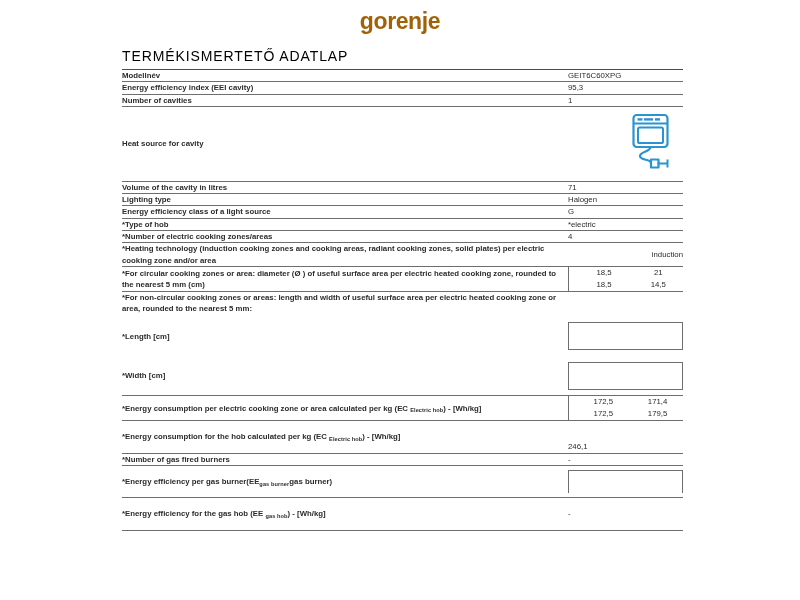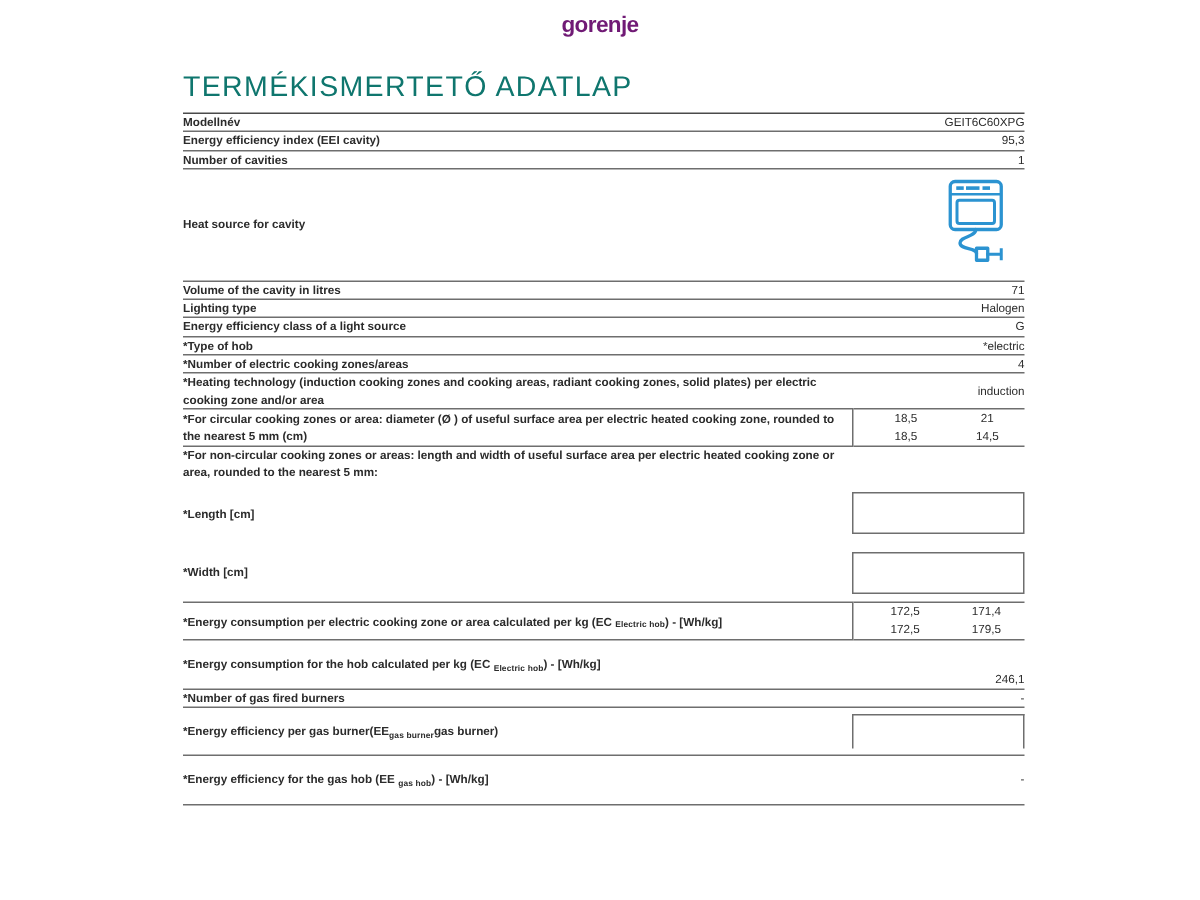--- a/index.html
+++ b/index.html
@@ -21,36 +21,36 @@
     height: 600px;
   }
   
   .logo {
     position: absolute;
     top: 8px;
     left: 0;
     width: 800px;
     text-align: center;
     font-family: "Liberation Sans", sans-serif;
-    font-size: 15px;
+    font-size: 23px;
     font-weight: bold;
     letter-spacing: -0.4px;
-    color: #701a75;
+    color: #a16207;
   }
   
   .sheet {
     position: absolute;
     left: 122px;
     top: 48px;
     width: 561px;
   }
   .doc-title {
-    font-size: 19px;
+    font-size: 14px;
     letter-spacing: 0.9px;
-    color: #0f766e;
+    color: #000000;
     padding-bottom: 5px;
     border-bottom: 1.2px solid #4a4a4a;
     font-weight: normal;
   }
   
   table.spec {
     width: 561px;
     border-collapse: collapse;
     table-layout: fixed;
   }
@@ -63,21 +63,20 @@
   }
   .row {
     border-bottom: 0.9px solid #6e6e6e;
   }
   .lbl {
     padding: 6px 4px 6px 2px;
     text-align: left;
     font-weight: bold;
   }
   .val {
-    text-align: right;
     padding: 6px 2px 6px 4px;
     white-space: nowrap;
   }
   .col-a { width: 60px; }
   .col-b { width: 55px; }
 
   
   .numbox {
     border-left: 0.9px solid #6e6e6e;
   }

